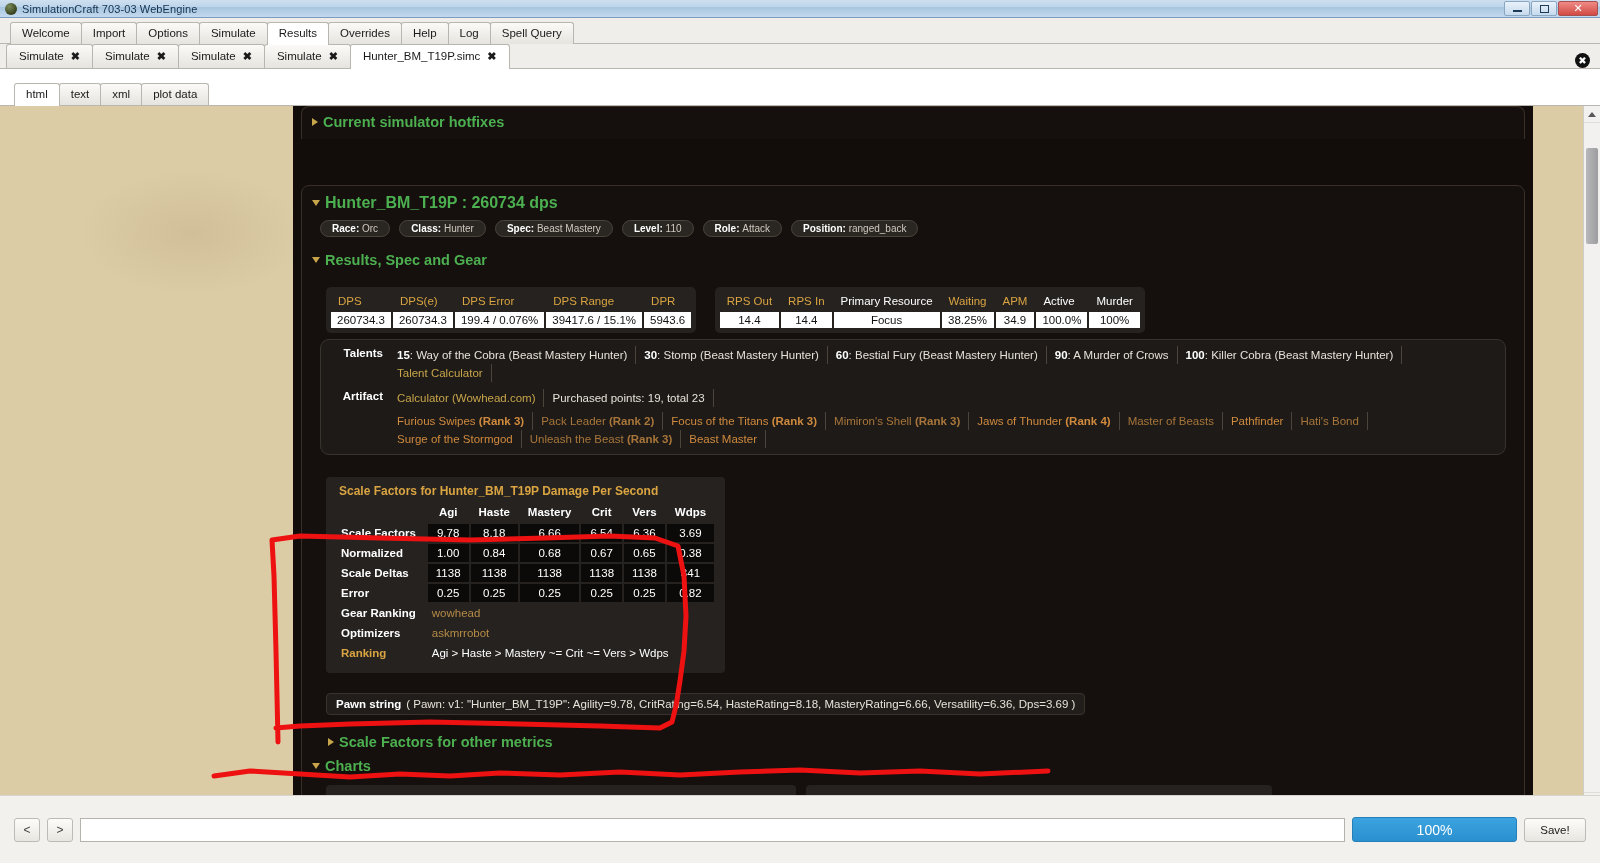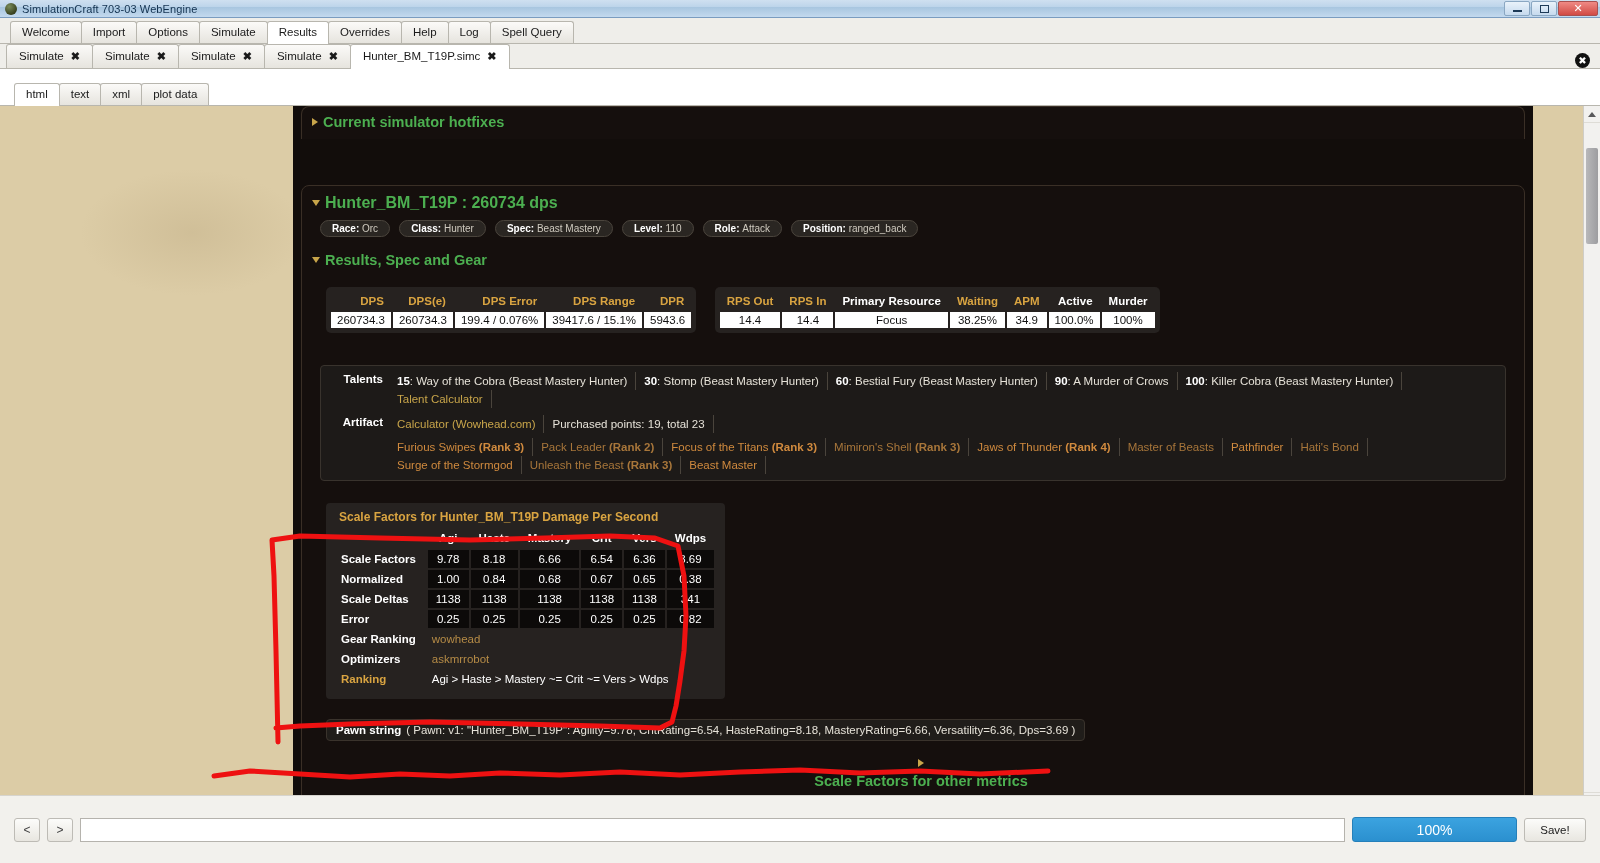--- a/index.html
+++ b/index.html
@@ -61,21 +61,21 @@
     background: linear-gradient(to bottom, #ef8a85, #d14a44);
     color: #ffffff;
     font-size: 11px;
   }
   .win-btn .glyph-min { display:block; width: 9px; height: 2px; background: #1d3a57; margin-top: 5px; }
   .win-btn .glyph-max { display:block; width: 9px; height: 8px; border: 1px solid #1d3a57; }
 
   
   .main-tabs {
     display: flex;
-    align-items: flex-end;
+    align-items: center;
     height: 22px;
     padding-left: 10px;
     background: #efeeea;
     border-bottom: 1px solid #b8b6ae;
     margin-top: 4px;
   }
   .main-tab {
     font-size: 11.5px;
     color: #1a1a1a;
     padding: 3px 11px 4px 11px;
@@ -268,41 +268,41 @@
     border-radius: 5px;
     padding: 3px;
   }
   table.dtable {
     border-collapse: separate;
     border-spacing: 2px;
     font-size: 11.5px;
   }
   table.dtable th {
     color: #d9a441;
-    font-weight: bold;
+    font-weight: normal;
     padding: 3px 7px;
-    text-align: right;
+    text-align: left;
     white-space: nowrap;
   }
   table.dtable th.white { color: #ffffff; }
   table.dtable td {
     background: #ffffff;
     color: #111111;
     padding: 2px 6px;
     text-align: center;
     white-space: nowrap;
     font-size: 11.5px;
   }
 
   
   .info-block {
-    margin: 28px 8px 0 8px;
+    margin: 2px 8px 0 8px;
     background: #1d1a18;
     border: 1px solid #39332d;
-    border-radius: 4px;
+    border-radius: 9px;
     padding: 5px 6px;
   }
   .info-row {
     display: flex;
     align-items: flex-start;
     gap: 6px;
     padding: 1px 0;
   }
   .info-label {
     font-size: 11.5px;
@@ -389,21 +389,21 @@
     background: #201d1a;
     border: 1px solid #3a332c;
     border-radius: 4px;
     padding: 4px 9px;
     font-size: 11.5px;
     color: #e6e2d8;
     white-space: nowrap;
   }
   .pawn-box b { color: #ffffff; font-weight: bold; margin-right: 5px; }
 
-  .other-metrics { margin: 18px 0 0 16px; flex-direction: column; }
+  .other-metrics { margin: 18px 0 0 16px; }
   .charts-head { margin: 6px 0 0 0; }
 
   
   .chart-row {
     display: flex;
     gap: 10px;
     margin: 10px 0 0 14px;
   }
   .chart-panel {
     background: #262220;

